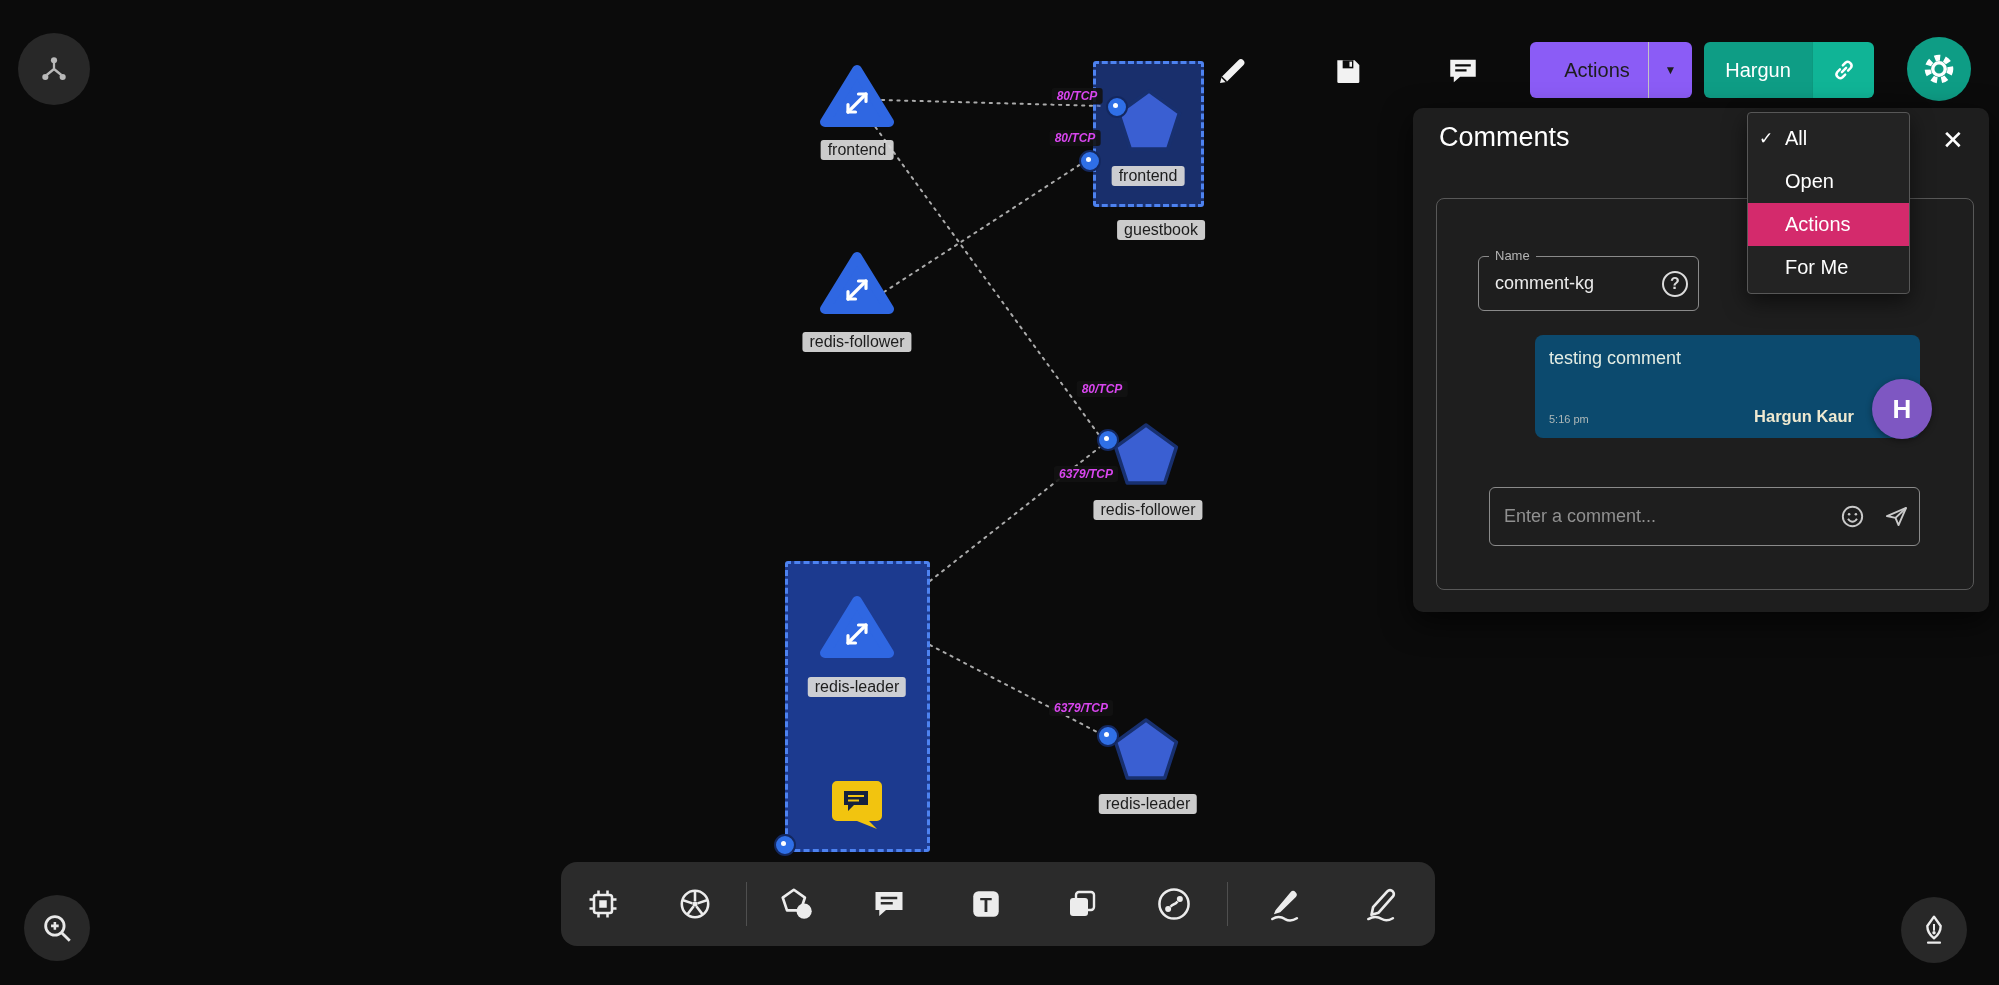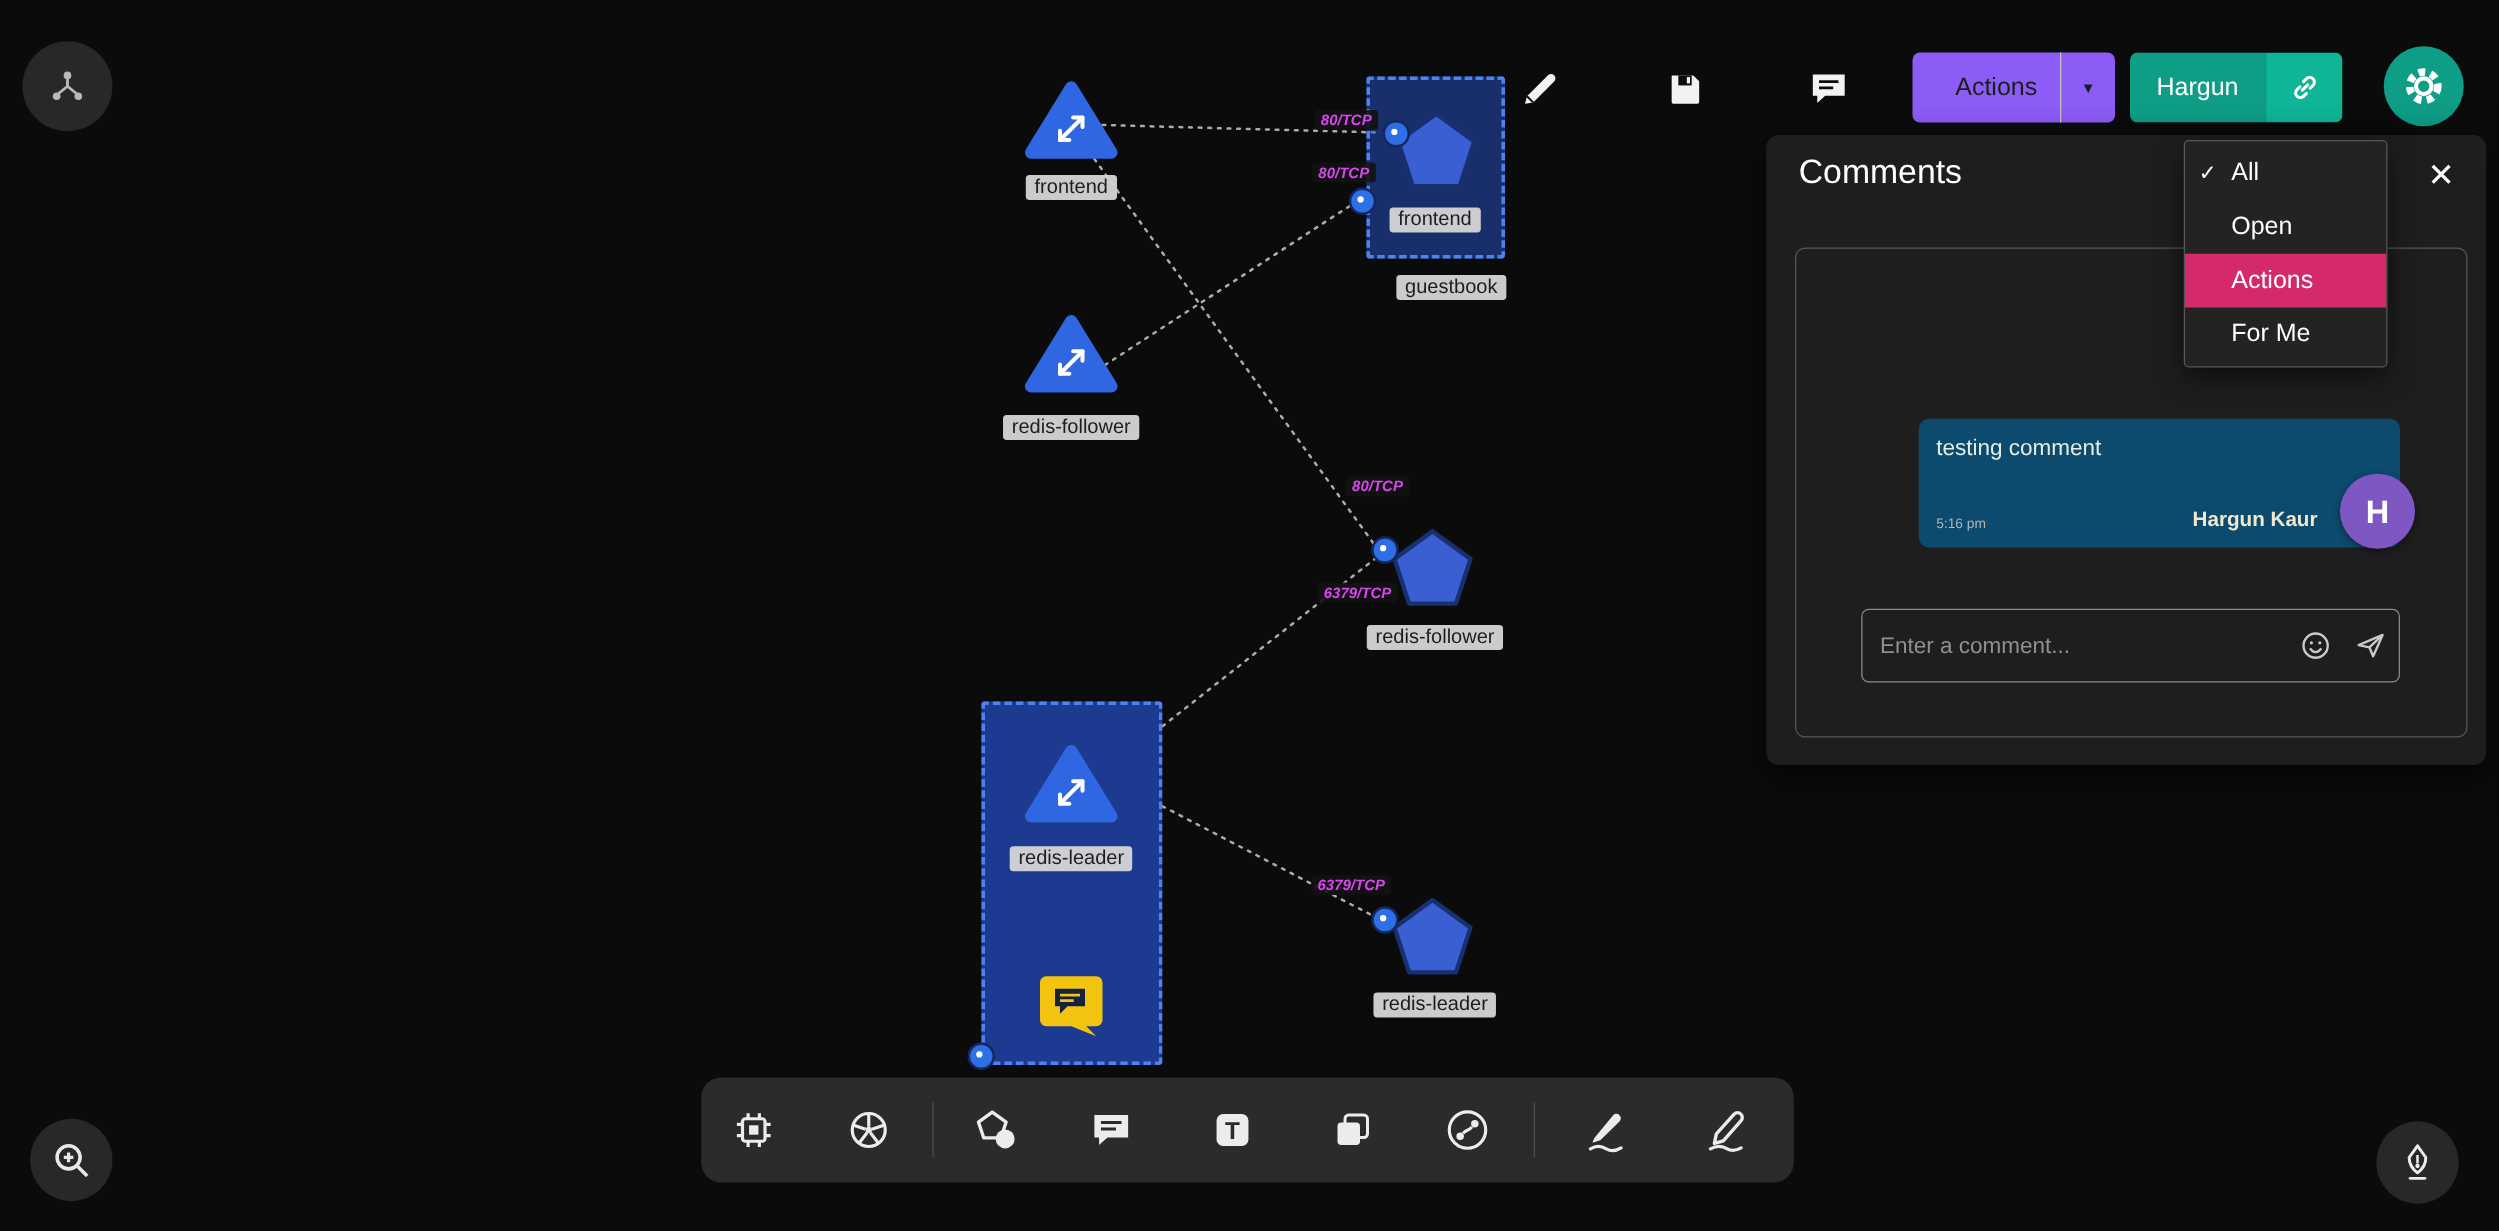--- a/index.html
+++ b/index.html
@@ -297,20 +297,27 @@
     </svg>
   </div>
 
   <div class="panel">
     <div class="panel-title">Comments</div>
     <div class="panel-close">
       <span>✕</span>
     </div>
 
     <div class="panel-inner">
+      <div class="name-field">
+        <span class="float-lbl">Name</span>
+        <input type="text" value="comment-kg" style="">
+        <span class="help-circ">
+          <span>?</span>
+        </span>
+      </div>
 
       <div class="comment-card">
         <div class="comment-text">testing comment</div>
         <div class="comment-time">5:16 pm</div>
         <div class="comment-author">Hargun Kaur</div>
       </div>
       <div class="avatar">
         <span>H</span>
       </div>
 

